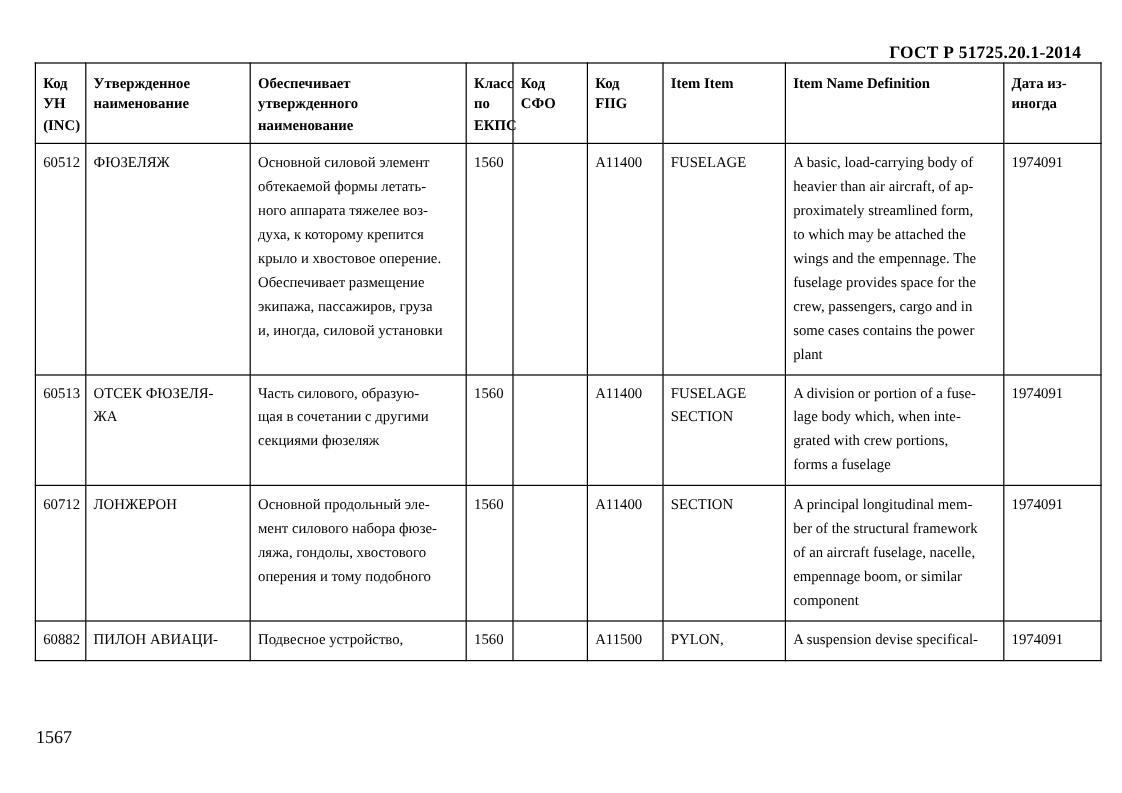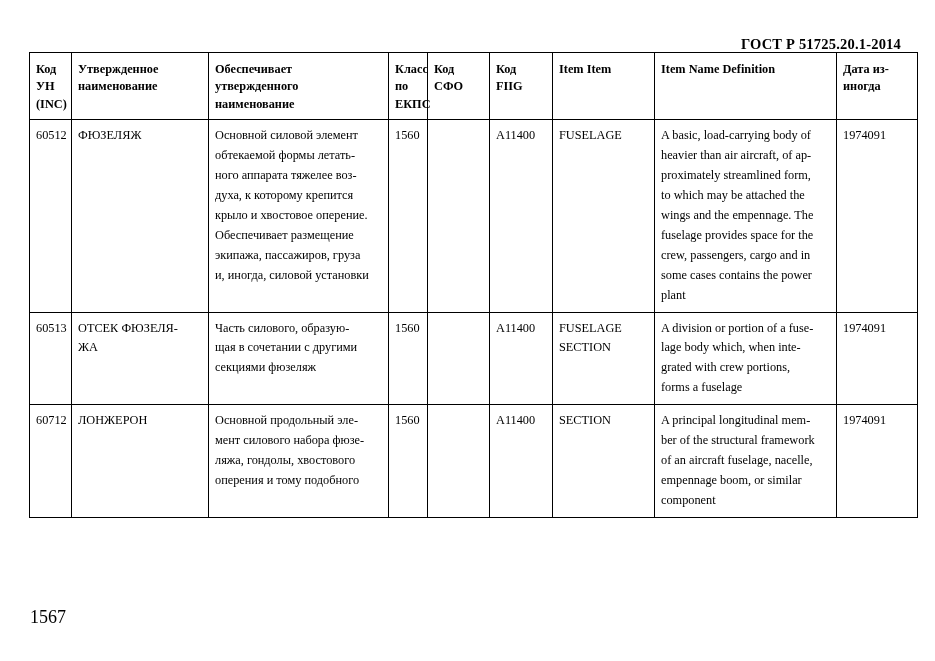--- a/index.html
+++ b/index.html
@@ -57,21 +57,21 @@
   .c3 { width: 39px; }
   .c4 { width: 62px; }
   .c5 { width: 63px; }
   .c6 { width: 102px; }
   .c7 { width: 182px; }
   .c8 { width: 81px; }
   .page-number {
     position: absolute;
     left: 30px;
     top: 607px;
-    font-size: 18px;
+    font-size: 15px;
   }
   .cell-line { display: block; }
 </style>
 </head>
 <body>
 
 <div class="page">
 
   <div class="doc-header">ГОСТ Р 51725.20.1-2014</div>
 
@@ -212,18 +212,37 @@
         <td>
           <span class="cell-line">A principal longitudinal mem-</span>
           <span class="cell-line">ber of the structural framework</span>
           <span class="cell-line">of an aircraft fuselage, nacelle,</span>
           <span class="cell-line">empennage boom, or similar</span>
           <span class="cell-line">component</span>
         </td>
         <td>1974091</td>
       </tr>
 
+      <tr>
+        <td>60882</td>
+        <td>
+          <span class="cell-line">ПИЛОН АВИАЦИ-</span>
+        </td>
+        <td>
+          <span class="cell-line">Подвесное устройство,</span>
+        </td>
+        <td>1560</td>
+        <td></td>
+        <td>A11500</td>
+        <td>
+          <span class="cell-line">PYLON,</span>
+        </td>
+        <td>
+          <span class="cell-line">A suspension devise specifical-</span>
+        </td>
+        <td>1974091</td>
+      </tr>
     </tbody>
   </table>
 
   <div class="page-number">1567</div>
 
 </div>
 
 </body></html>

